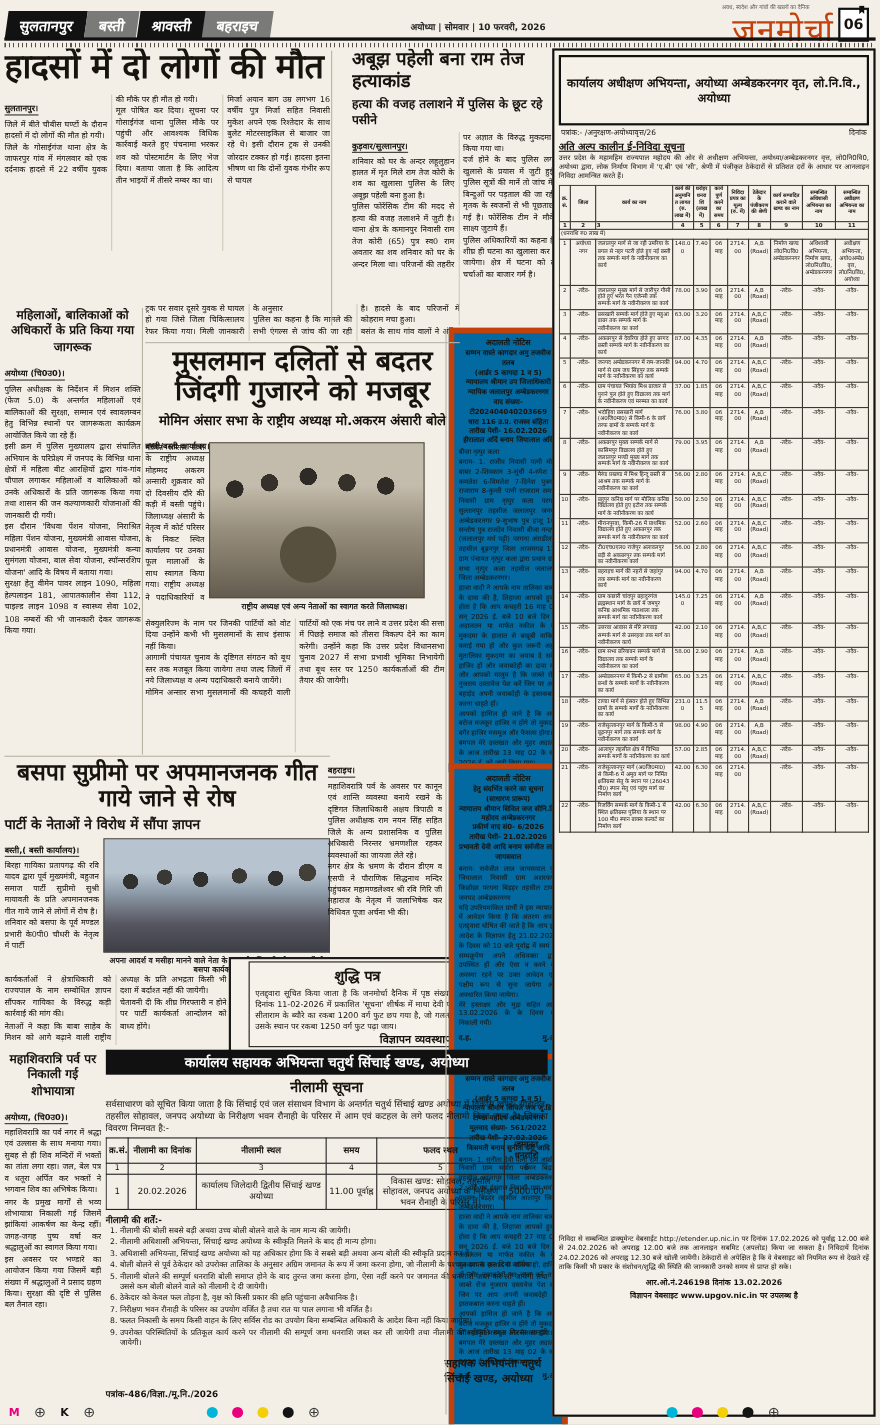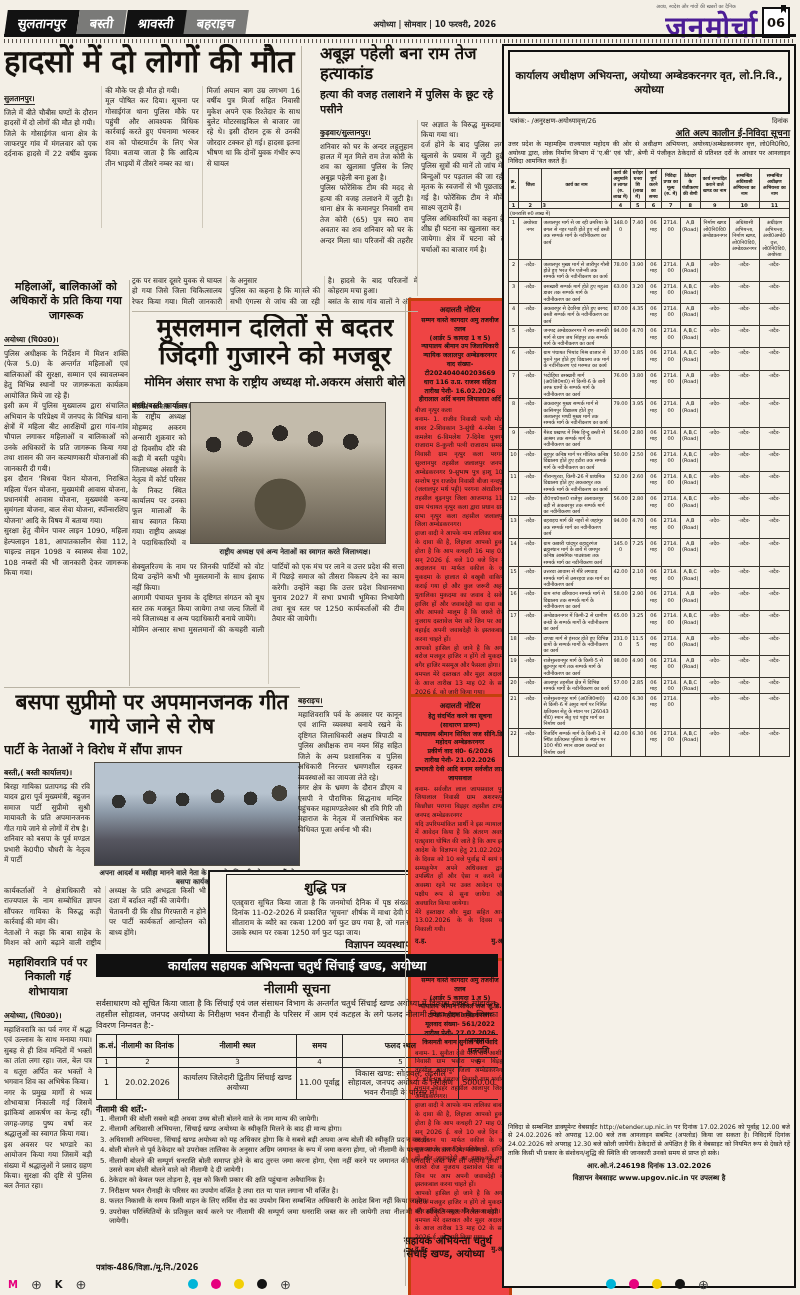--- a/index.html
+++ b/index.html
@@ -6,21 +6,21 @@
   .page{position:relative;width:800px;height:1295px;background:#f3efe6;overflow:hidden;
         font-family:"DejaVu Sans","Liberation Sans",sans-serif;color:#17130e;}
   
   .mast{position:absolute;left:4px;top:2px;width:792px;height:32px;}
   .navtabs{position:absolute;left:2px;top:8px;display:flex;}
   .tab{font-size:13px;font-weight:800;color:#fff;padding:4px 12px;transform:skewX(-8deg);}
   .tab-dark{background:#121212;}
   .tab-gray{background:#7a7a78;}
   .dateline{position:absolute;right:300px;top:16px;font-size:8px;font-weight:700;color:#222;}
   .tagline{position:absolute;right:40px;top:1px;font-size:5px;color:#555;width:120px;text-align:center;}
-  .mastword{position:absolute;right:38px;top:4px;font-size:29px;font-weight:700;letter-spacing:1px;color:#4c1d95;}
+  .mastword{position:absolute;right:38px;top:4px;font-size:29px;font-weight:400;letter-spacing:1px;color:#c2410c;}
   .pagenum{position:absolute;right:6px;top:5px;width:24px;height:27px;border:2px solid #111;background:#fff;
            font-size:13px;font-weight:800;display:flex;align-items:center;justify-content:center;}
   .pagenum .flag{position:absolute;top:-4px;right:2px;width:5px;height:8px;background:#111;
                  clip-path:polygon(0 0,100% 0,100% 100%,50% 70%,0 100%);}
   .rule{position:absolute;left:4px;top:34px;width:792px;height:3px;background:#111;}
   .dots{position:absolute;left:4px;top:39px;width:792px;height:4px;
         background:repeating-linear-gradient(90deg,#55504a 0 1px,transparent 1px 4px);}
   
   .byline{display:inline-block;font-size:7.5px;font-weight:800;border-bottom:1px solid #333;
           padding-bottom:1px;margin-bottom:3px;}
@@ -81,21 +81,21 @@
   .h5x{font-size:10.5px;font-weight:800;text-align:center;line-height:1.3;margin-bottom:3px;}
   
   .art6{position:absolute;left:4px;top:956px;width:88px;height:314px;overflow:hidden;}
   
   .corr{position:absolute;left:208px;top:870px;width:212px;height:80px;border:2px solid #1b1b1b;background:#f6f2e9;padding:2px;}
   .corr-in{border:1px solid #1b1b1b;height:70px;padding:3px 5px;overflow:hidden;margin-left:14px;}
   .corr-title{font-size:13px;font-weight:800;text-align:center;margin-bottom:2px;}
   .corr-body{font-size:7.3px;line-height:1.35;text-align:justify;white-space:pre-line;}
   .corr-sign{font-size:10px;font-weight:800;text-align:right;}
   
-  .notice{position:absolute;left:408px;width:90px;border:3px solid #c2410c;background:#ef4444;
+  .notice{position:absolute;left:408px;width:90px;border:5px solid #c2410c;background:#0369a1;
           padding:3px 4px;overflow:hidden;}
   .nA{top:298px;height:388px;}
   .nB{top:694px;height:256px;}
   .nC{top:958px;height:328px;}
   .n-title{font-size:7.2px;font-weight:800;text-align:center;}
   .n-head{font-size:6.3px;font-weight:700;text-align:center;white-space:pre-line;line-height:1.4;margin:2px 0;}
   .n-body{font-size:6.2px;line-height:1.42;text-align:justify;white-space:pre-line;}
   .n-foot{display:flex;justify-content:space-between;font-size:6.5px;font-weight:800;margin-top:2px;}
   
   .auc{position:absolute;left:96px;top:954px;width:402px;height:318px;overflow:hidden;}
@@ -110,21 +110,21 @@
   .terms-label{font-size:8px;font-weight:800;}
   .terms{margin:1px 0 0 0;padding-left:13px;font-size:7px;line-height:1.35;}
   .terms li{margin-bottom:1px;text-align:justify;}
   .auc-sign{position:absolute;right:6px;bottom:12px;text-align:left;font-size:10px;font-weight:800;line-height:1.3;white-space:pre-line;}
   .auc-ref{position:absolute;left:0;bottom:0;font-size:8px;font-weight:700;}
   
   .tnd{position:absolute;left:502px;top:44px;width:294px;height:1244px;border:2px solid #111;
        background:#f5f1e8;padding:4px;box-sizing:border-box;overflow:hidden;}
   .tnd-bar{border:2px solid #111;font-size:10.5px;font-weight:800;text-align:center;padding:16px 1px;}
   .tnd-ref{display:flex;justify-content:space-between;font-size:6.8px;margin:2px 2px 0 2px;}
-  .tnd-title{font-size:9px;font-weight:800;text-align:right;text-decoration:underline;margin:1px 0;}
+  .tnd-title{font-size:9px;font-weight:800;text-align:left;text-decoration:underline;margin:1px 0;}
   .tnd-intro{font-size:6.3px;line-height:1.35;text-align:justify;margin-bottom:2px;}
   .tt-wrap{height:952px;overflow:hidden;}
   .tt{width:100%;border-collapse:collapse;table-layout:fixed;}
   .tt th,.tt td{border:1px solid #3a362f;font-size:5px;line-height:1.28;padding:1px;vertical-align:top;text-align:center;word-wrap:break-word;}
   .tt th{font-size:4.7px;font-weight:700;vertical-align:middle;}
   .tt td:nth-child(3){text-align:left;}
   .tt .nums td{font-weight:700;padding:0;}
   .tt col.k1{width:9px}.tt col.k2{width:21px}.tt col.k3{width:62px}.tt col.k4{width:17px}
   .tt col.k5{width:14px}.tt col.k6{width:14px}.tt col.k7{width:17px}.tt col.k8{width:18px}
   .tt col.k9{width:26px}.tt col.k10{width:27px}.tt col.k11{width:27px}

